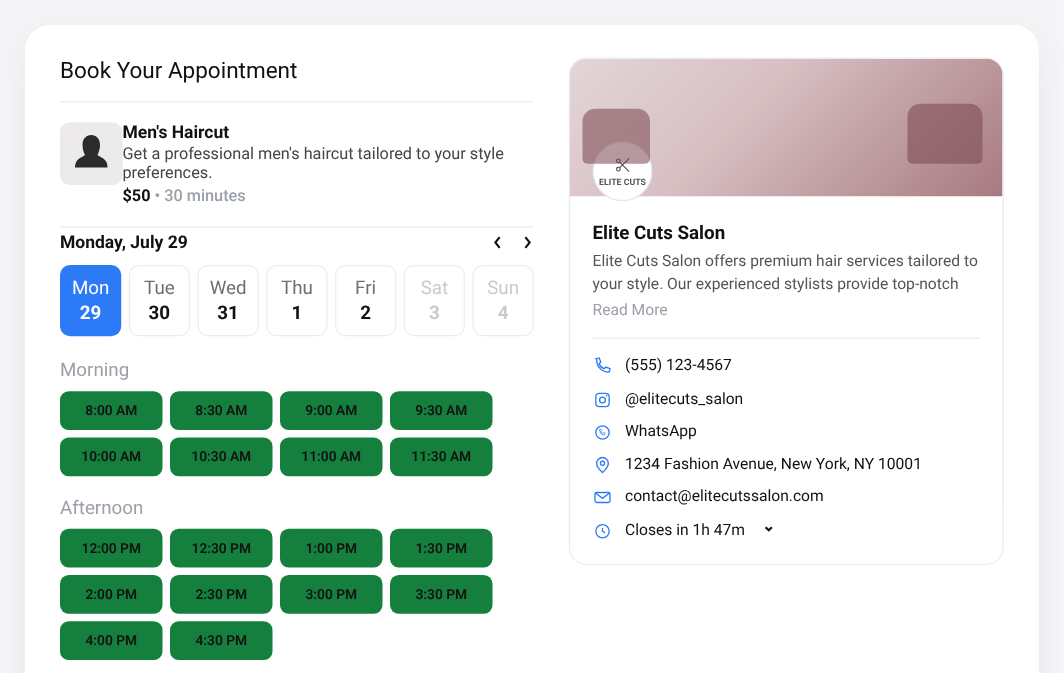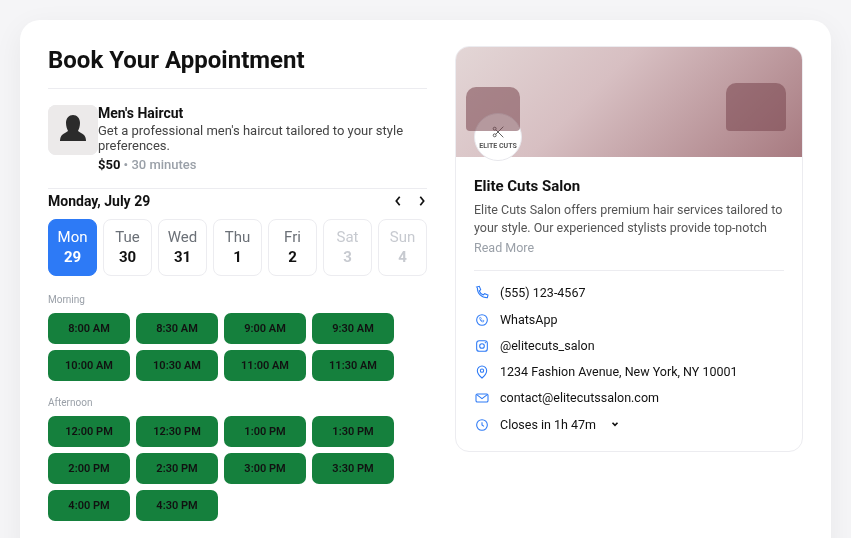--- a/index.html
+++ b/index.html
@@ -22,22 +22,22 @@
   }
   .left { flex: 1; min-width: 0; }
   .right {
     width: 348px;
     border: 1px solid #ececf0;
     border-radius: 14px;
     overflow: hidden;
     align-self: flex-start;
   }
   .title {
-    font-size: 24px;
-    font-weight: 700;
+    font-size: 18px;
+    font-weight: 400;
     color: #111;
     margin-bottom: 14px;
   }
   .divider { height:1px; background:#ececf0; margin-bottom:16px; }
   .service {
     display:flex; align-items:flex-start; padding-bottom:16px;
     border-bottom:1px solid #ececf0; margin-bottom:4px;
   }
   .service-img {
     width:50px; height:50px; border-radius:8px; background:#e9e9ec;
@@ -59,21 +59,21 @@
     flex:1; border:1px solid #ececf0; border-radius:8px;
     text-align:center; padding:8px 0 9px; cursor:pointer;
     background:#fff;
   }
   .day .dn { font-size:15px; color:#6b7077; }
   .day .dd { font-size:15px; font-weight:700; color:#111; margin-top:2px; }
   .day.selected { background:#2d7af6; border-color:#2d7af6; }
   .day.selected .dn, .day.selected .dd { color:#fff; }
   .day.disabled .dn, .day.disabled .dd { color:#c7cad0; }
   .day.disabled { cursor:default; }
-  .section-label { font-size:10px; color:#9aa0a8; margin-bottom:8px; }
+  .section-label { font-size:15px; color:#9aa0a8; margin-bottom:8px; }
   .slots { display:flex; flex-wrap:wrap; gap:6px; margin-bottom:16px; }
   .slot {
     background:#15803d; border-radius:7px; font-size:11px; font-weight:600;
     color:#111; padding:9px 0; width:82px; text-align:center; cursor:pointer;
   }
   
   .banner {
     height:110px;
     background: linear-gradient(135deg,#e3d6d6 0%,#d7bfc2 40%,#a77a80 100%);
     position:relative;
@@ -227,36 +227,36 @@
           <svg viewBox="0 0 24 24">
               <path d="M5 4c0 9 6 15 15 15l1-4-5-2-2 2c-3-1-5-3-6-6l2-2-2-5-4 1z"></path>
             </svg>
         </span>
         <span class="txt">(555) 123-4567</span>
       </div>
 
       <div class="info">
         <span class="ic">
           <svg viewBox="0 0 24 24">
-              <circle cx="12" cy="12" r="8"></circle>
-              <path d="M9 10c0 3 2 5 5 5l1-2-2-1-1 1c-1 0-2-1-2-2l1-1-1-2-2 1z" stroke-width="1"></path>
-            </svg>
-        </span>
-        <span class="txt">WhatsApp</span>
-      </div>
-
-      <div class="info">
-        <span class="ic">
-          <svg viewBox="0 0 24 24">
               <rect x="4" y="4" width="16" height="16" rx="4"></rect>
               <circle cx="12" cy="12" r="3.5"></circle>
               <circle cx="17" cy="7" r="1" fill="#2d7af6" stroke="none"></circle>
             </svg>
         </span>
         <span class="txt">@elitecuts_salon</span>
+      </div>
+
+      <div class="info">
+        <span class="ic">
+          <svg viewBox="0 0 24 24">
+              <circle cx="12" cy="12" r="8"></circle>
+              <path d="M9 10c0 3 2 5 5 5l1-2-2-1-1 1c-1 0-2-1-2-2l1-1-1-2-2 1z" stroke-width="1"></path>
+            </svg>
+        </span>
+        <span class="txt">WhatsApp</span>
       </div>
 
       <div class="info">
         <span class="ic">
           <svg viewBox="0 0 24 24">
               <path d="M12 21s-7-6-7-11a7 7 0 0 1 14 0c0 5-7 11-7 11z"></path>
               <circle cx="12" cy="10" r="2.5"></circle>
             </svg>
         </span>
         <span class="txt">1234 Fashion Avenue, New York, NY 10001</span>

